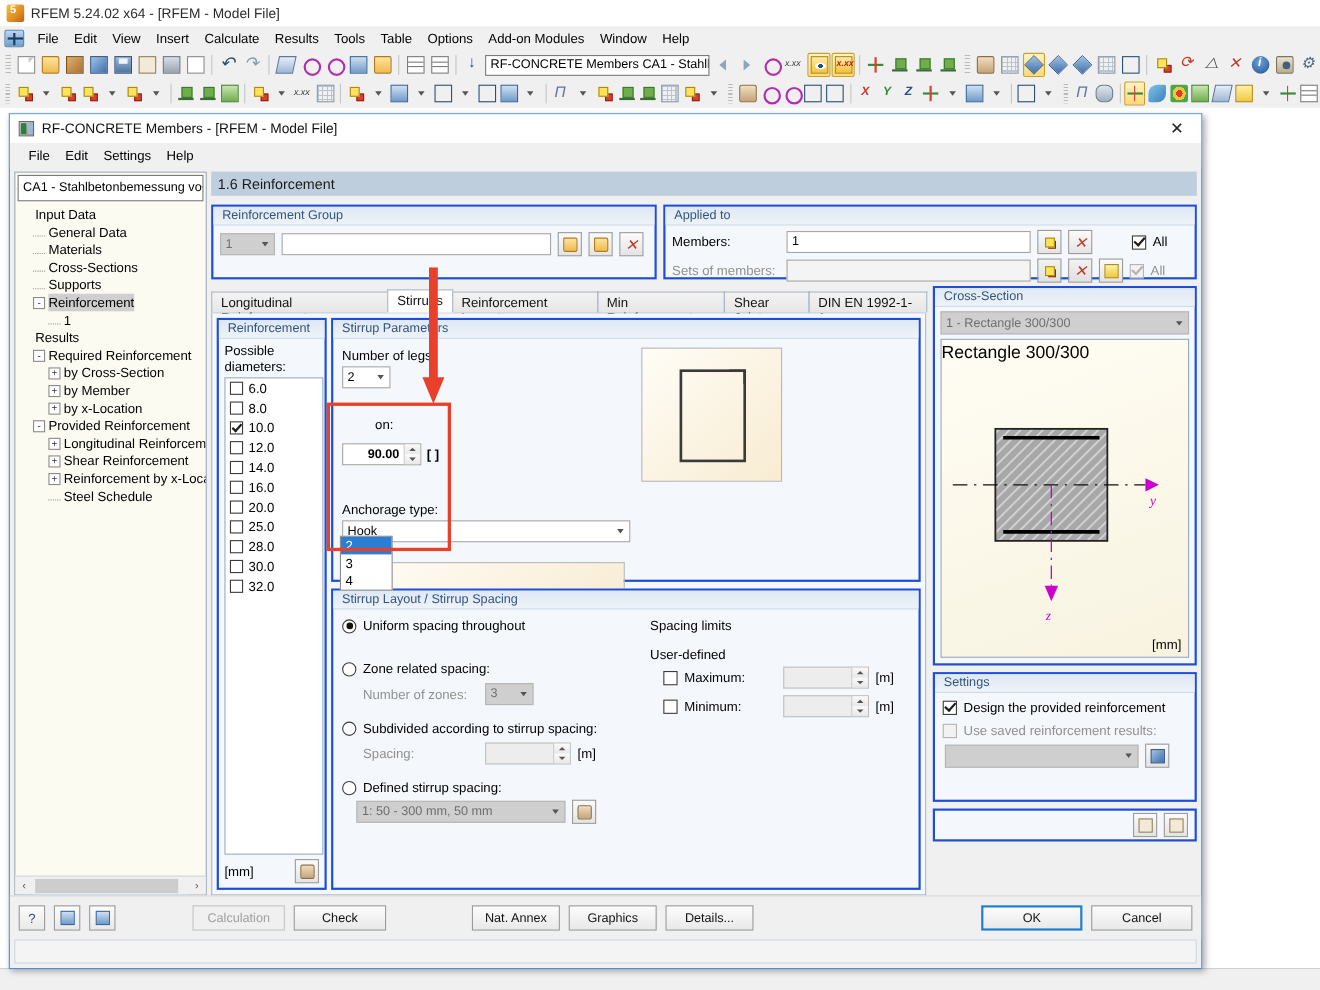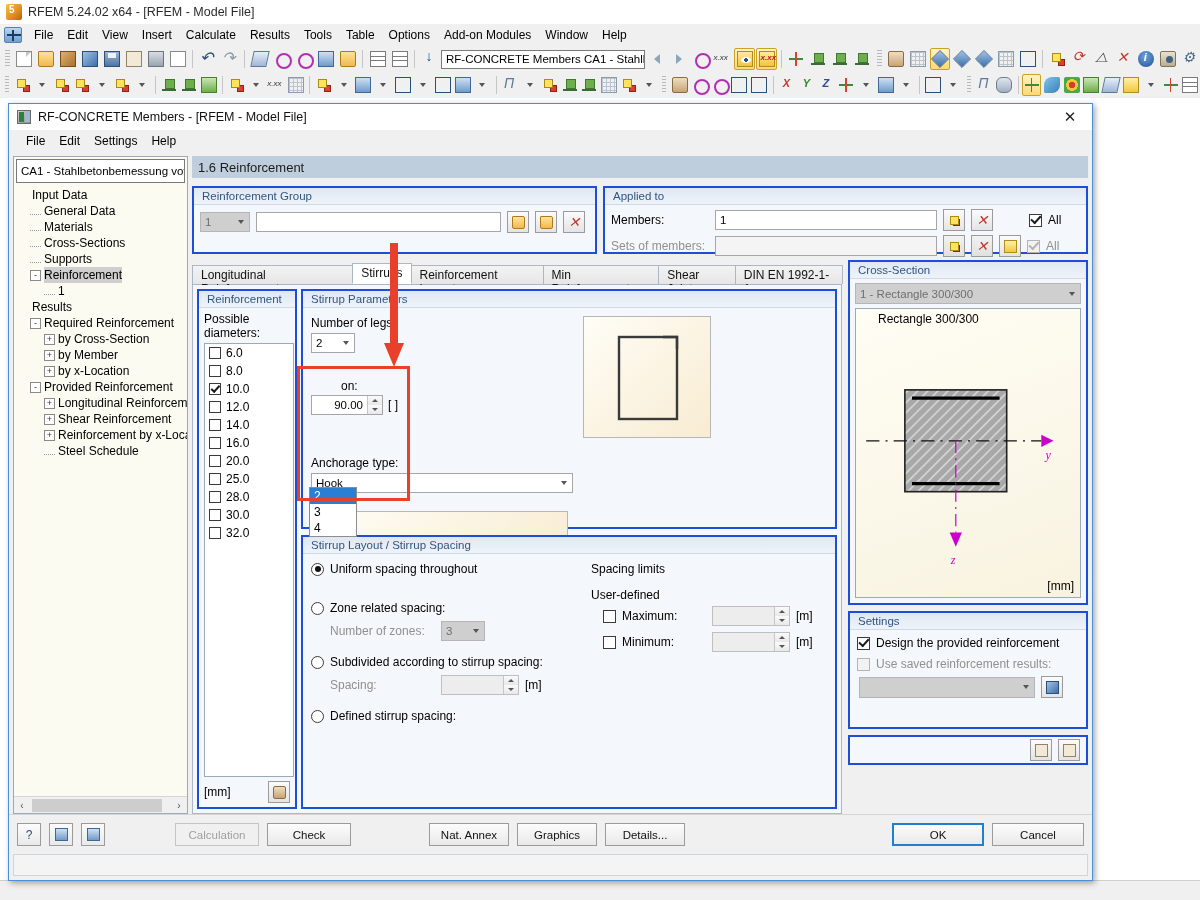--- a/index.html
+++ b/index.html
@@ -813,21 +813,21 @@
                   <div style="display:flex;padding:8px 8px 0 8px;">
                     <div style="width:272px;">
                       <div class="lbl12">Number of legs:</div>
                       <div class="combo" style="width:44px;margin-top:3px;">
                         <span>2</span>
                         <span class="ab">
                             <i class="caret-d"></i>
                           </span>
                       </div>
                       <div class="lbl12" style="margin-top:26px;padding-left:30px;">on:</div>
-                      <div class="row" style="margin-top:2px;gap:5px;">
+                      <div class="row" style="margin-top:10px;gap:5px;font-weight:bold;">
                         <span class="spin" style="width:72px;">
                           <span class="val">90.00</span>
                           <span class="btns">
                               <div>
                                 <i class="up"></i>
                               </div>
                               <div>
                                 <i class="dn"></i>
                               </div>
                             </span>
@@ -898,20 +898,31 @@
                               <div>
                                 <i class="dn"></i>
                               </div>
                             </span>
                         </span>
                         <span class="lbl12">[m]</span>
                       </div>
                       <div class="row" style="gap:6px;margin-top:14px;">
                         <span class="radio"></span>
                         <span class="lbl12">Defined stirrup spacing:</span>
+                      </div>
+                      <div class="row" style="gap:6px;margin-top:4px;padding-left:13px;">
+                        <span class="combo dis" style="width:190px;">
+                          <span>1: 50 - 300 mm, 50 mm</span>
+                          <span class="ab">
+                              <i class="caret-d"></i>
+                            </span>
+                        </span>
+                        <span class="sqbtn">
+                            <i class="ic hand" style="width:13px;height:13px;"></i>
+                          </span>
                       </div>
                     </div>
 
                     <div style="flex:1;padding-left:10px;">
                       <div class="lbl12">Spacing limits</div>
                       <div class="lbl12" style="margin-top:12px;">User-defined</div>
                       <div class="row" style="gap:6px;margin-top:4px;padding-left:12px;">
                         <span class="chk"></span>
                         <span class="lbl12" style="width:84px;">Maximum:</span>
                         <span class="spin dis" style="width:78px;">
@@ -954,21 +965,21 @@
           <div id="right-col">
             <div class="gbox" style="height:345px;display:flex;flex-direction:column;">
               <div class="ghead">Cross-Section</div>
               <div class="combo dis" style="margin:4px 5px 0 5px;height:21px;">
                 <span>1 - Rectangle 300/300</span>
                 <span class="ab">
                     <i class="caret-d"></i>
                   </span>
               </div>
               <div style="flex:1;margin:4px 5px 5px 5px;border:1px solid #9aaabb;background:linear-gradient(160deg,#fffdf4,#f8f3e0);position:relative;overflow:hidden;">
-                <div style="position:absolute;left:22px;top:3px;font-size:12px;">Rectangle 300/300</div>
+                <div style="position:absolute;left:0;top:3px;font-size:16px;">Rectangle 300/300</div>
                 <svg width="100%" height="100%" viewBox="0 0 220 280" preserveAspectRatio="xMidYMid meet" style="position:absolute;inset:0;">
                   <defs>
                     <pattern id="hatch" width="7" height="7" patternUnits="userSpaceOnUse" patternTransform="rotate(45)">
                       <rect width="7" height="7" fill="#a8a8a8"></rect>
                       <line x1="0" y1="0" x2="0" y2="7" stroke="#d8d8d8" stroke-width="3"></line>
                     </pattern>
                   </defs>
                   <rect x="48" y="78" width="100" height="100" fill="url(#hatch)" stroke="#222" stroke-width="1.6"></rect>
                   <line x1="55" y1="86" x2="141" y2="86" stroke="#000" stroke-width="3.2"></line>
                   <line x1="55" y1="170" x2="141" y2="170" stroke="#000" stroke-width="3.2"></line>

